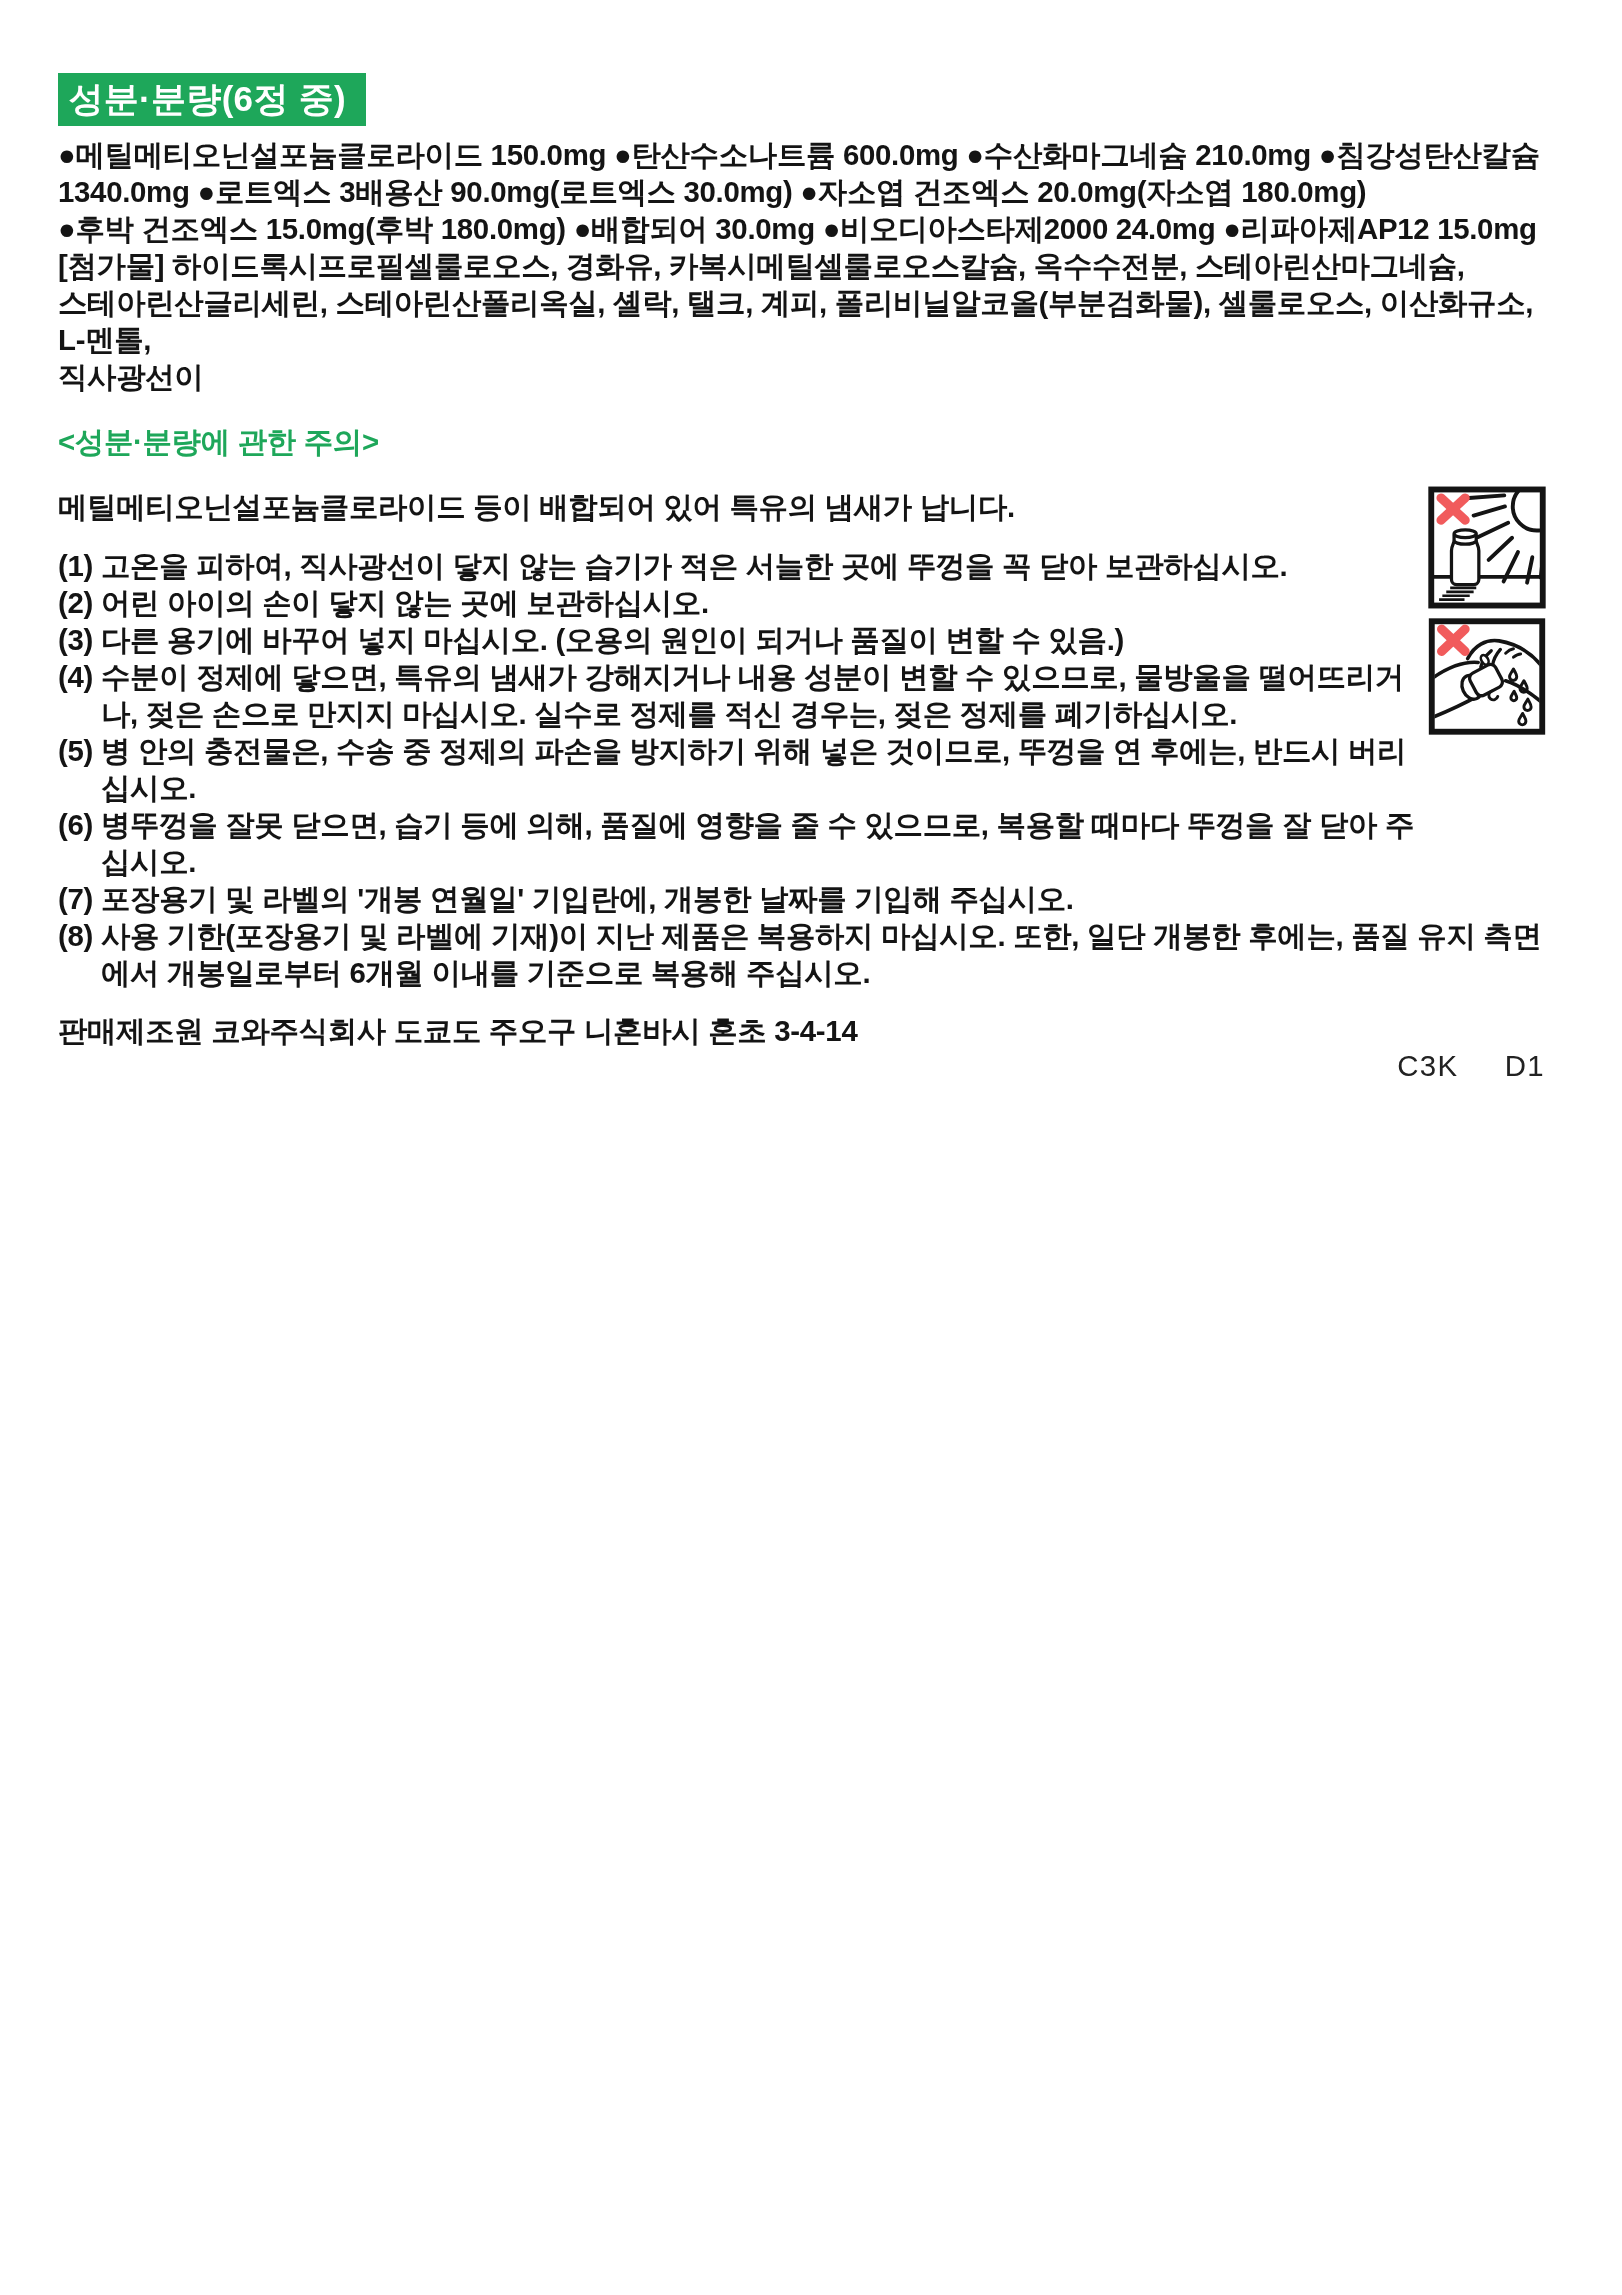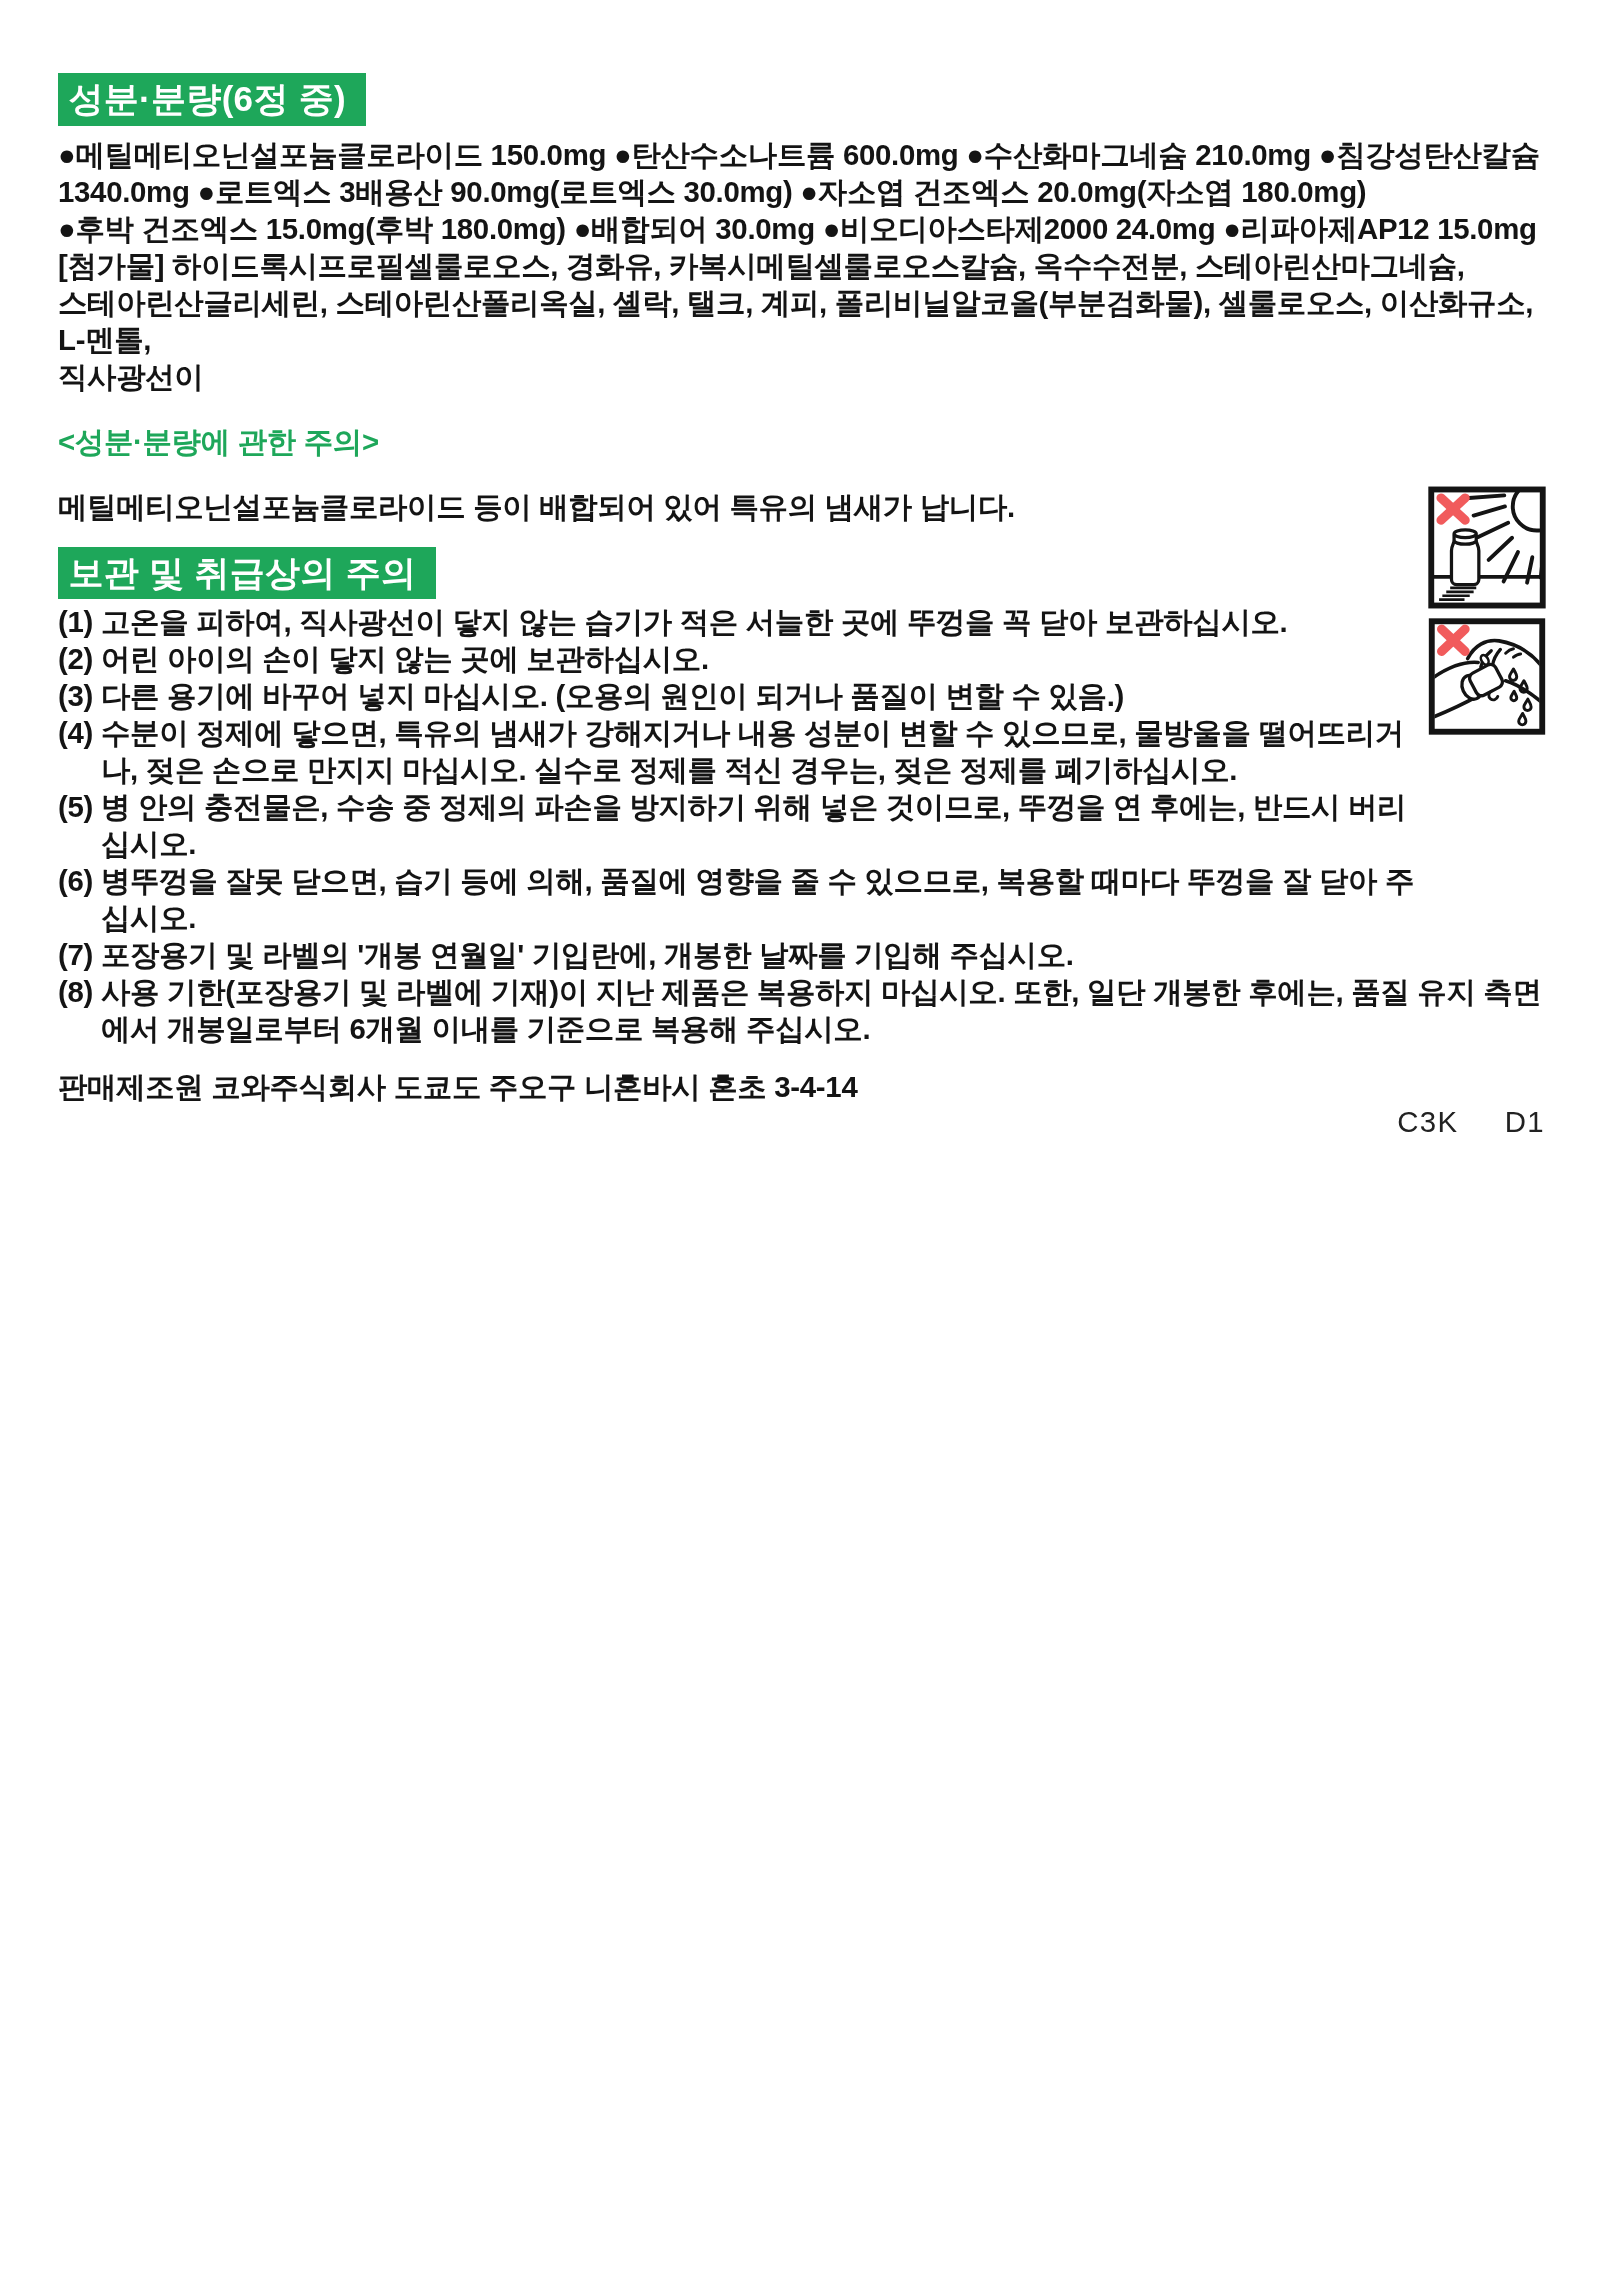--- a/index.html
+++ b/index.html
@@ -83,21 +83,20 @@
           <div class="ing-line">[첨가물] 하이드록시프로필셀룰로오스, 경화유, 카복시메틸셀룰로오스칼슘, 옥수수전분, 스테아린산마그네슘,</div>
           <div class="ing-line">스테아린산글리세린, 스테아린산폴리옥실, 셸락, 탤크, 계피, 폴리비닐알코올(부분검화물), 셀룰로오스, 이산화규소, L-멘톨,</div>
           <div class="ing-line">직사광선이</div>
         </div>
 
       <div class="note-title body-text">&lt;성분·분량에 관한 주의&gt;</div>
       <div class="note-body body-text">메틸메티오닌설포늄클로라이드 등이 배합되어 있어 특유의 냄새가 납니다.</div>
     </div>
 
     <div class="badge2-wrap">
-      <div class="badge">보관 및 취급상의 주의</div>
 
       <ol class="items body-text">
           <li>
             <span class="num">(1)</span>
             <span class="txt">고온을 피하여, 직사광선이 닿지 않는 습기가 적은 서늘한 곳에 뚜껑을 꼭 닫아 보관하십시오.</span>
           </li>
           <li>
             <span class="num">(2)</span>
             <span class="txt">어린 아이의 손이 닿지 않는 곳에 보관하십시오.</span>
           </li>

